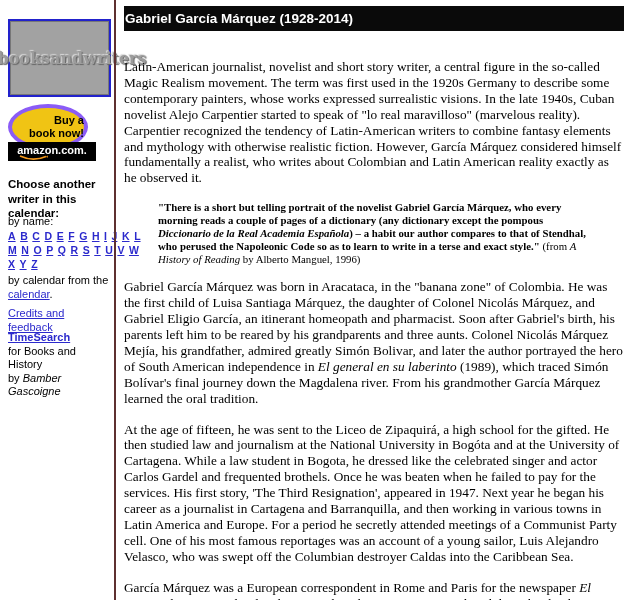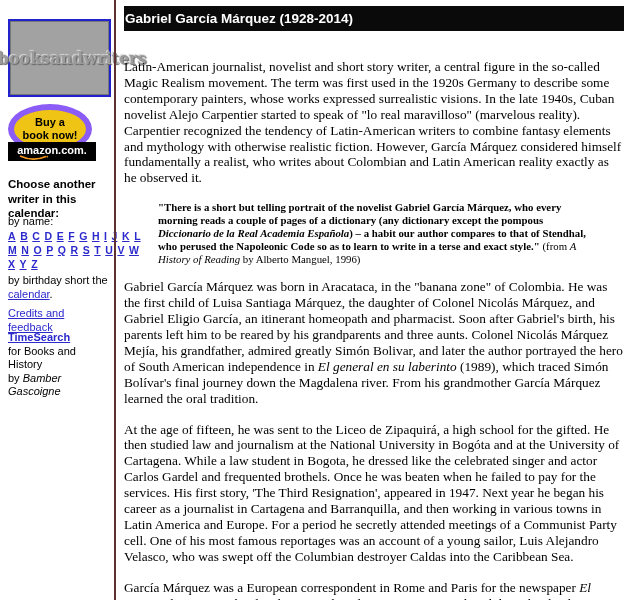--- a/index.html
+++ b/index.html
@@ -27,22 +27,22 @@
   }
   .logo-line{
     font-family:"DejaVu Serif",serif;font-weight:bold;font-size:16px;line-height:19px;
     color:#9c9c9c;text-shadow:1px 1px 1px #686868,-1px -1px 1px #d8d8d8;
   }
   .amazon-btn{
     position:absolute;left:8px;top:104px;width:76px;height:57px;background:#ffffff;cursor:pointer;
   }
   .amazon-ellipse{
     position:absolute;left:0;top:0;width:72px;height:38px;
-    background:var(--amazon-gold);border:6px solid #8b5cf6;border-radius:50%;
-    display:flex;flex-direction:column;justify-content:center;align-items:center;
+    background:var(--amazon-gold);border:4px solid #8b5cf6;border-radius:50%;
+    display:flex;flex-direction:column;justify-content:center;align-items:flex-end;
   }
   .amazon-ellipse .bl{font-size:11px;font-weight:bold;color:#000;line-height:13px;white-space:nowrap;}
   .amazon-bar{
     position:absolute;left:0;bottom:0;width:88px;height:19px;background:#000;
     color:#fff;font-weight:bold;font-size:11px;text-align:center;line-height:17px;
   }
   .amazon-smile{position:absolute;left:11px;bottom:0px;}
   .sb-block{position:absolute;left:8px;width:102px;font-size:11px;color:#000;}
   .sb-heading{font-weight:bold;font-size:11.5px;line-height:14.5px;}
   .alpha-row{white-space:nowrap;line-height:14px;}
@@ -94,21 +94,21 @@
 
   <div class="sb-block sb-text" style="top:215px;">by name:</div>
 
   <div class="sb-block" style="top:229px;">
       <div class="alpha-row"><a class="letter-link">A</a> <a class="letter-link">B</a> <a class="letter-link">C</a> <a class="letter-link">D</a> <a class="letter-link">E</a> <a class="letter-link">F</a> <a class="letter-link">G</a> <a class="letter-link">H</a> <a class="letter-link">I</a> <a class="letter-link">J</a> <a class="letter-link">K</a> <a class="letter-link">L</a> </div>
       <div class="alpha-row"><a class="letter-link">M</a> <a class="letter-link">N</a> <a class="letter-link">O</a> <a class="letter-link">P</a> <a class="letter-link">Q</a> <a class="letter-link">R</a> <a class="letter-link">S</a> <a class="letter-link">T</a> <a class="letter-link">U</a> <a class="letter-link">V</a> <a class="letter-link">W</a> </div>
       <div class="alpha-row"><a class="letter-link">X</a> <a class="letter-link">Y</a> <a class="letter-link">Z</a> </div>
     </div>
 
   <div class="sb-block sb-text" style="top:274px;">
-    <span>by birthday short the</span>
+    <span>by calendar from the</span>
     <a>calendar</a><span>.</span>
   </div>
 
   <div class="sb-block sb-text" style="top:307px;">
     <a>Credits and feedback</a>
   </div>
 
   <div class="sb-block sb-text" style="top:331px;">
     <a class="ts-link">TimeSearch</a><br>
     <span>for Books and History</span><br>

